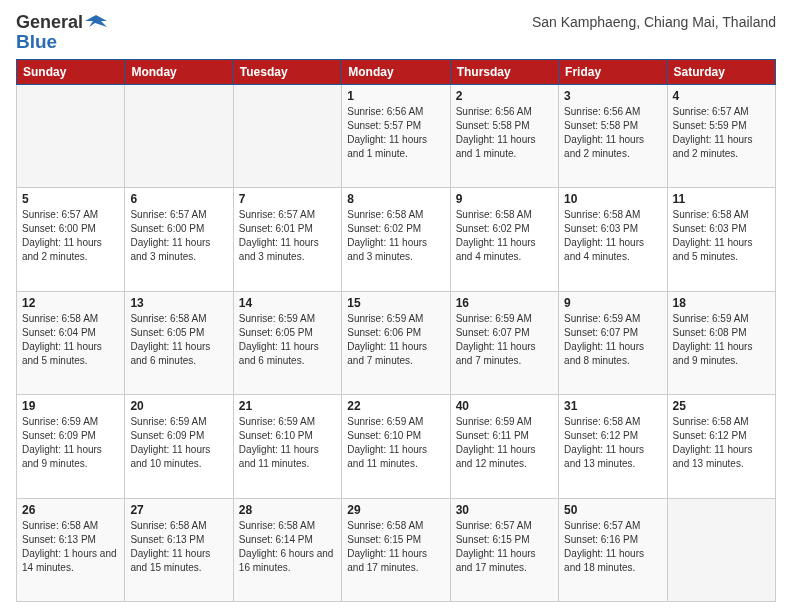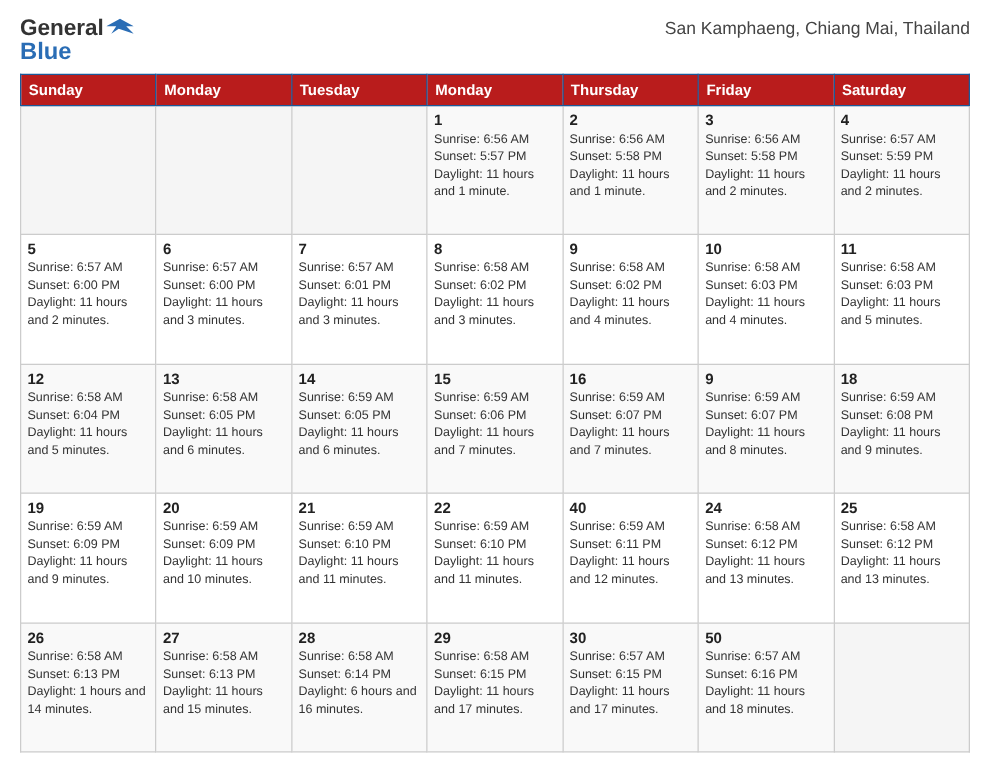--- a/index.html
+++ b/index.html
@@ -307,21 +307,21 @@
           </td>
           <td>
             <div class="day-number">40</div>
             <div class="day-info">
               <div>Sunrise: 6:59 AM</div>
               <div>Sunset: 6:11 PM</div>
               <div>Daylight: 11 hours and 12 minutes.</div>
             </div>
           </td>
           <td>
-            <div class="day-number">24</div>
+            <div class="day-number">31</div>
             <div class="day-info">
               <div>Sunrise: 6:58 AM</div>
               <div>Sunset: 6:12 PM</div>
               <div>Daylight: 11 hours and 13 minutes.</div>
             </div>
           </td>
           <td>
             <div class="day-number">25</div>
             <div class="day-info">
               <div>Sunrise: 6:58 AM</div>

